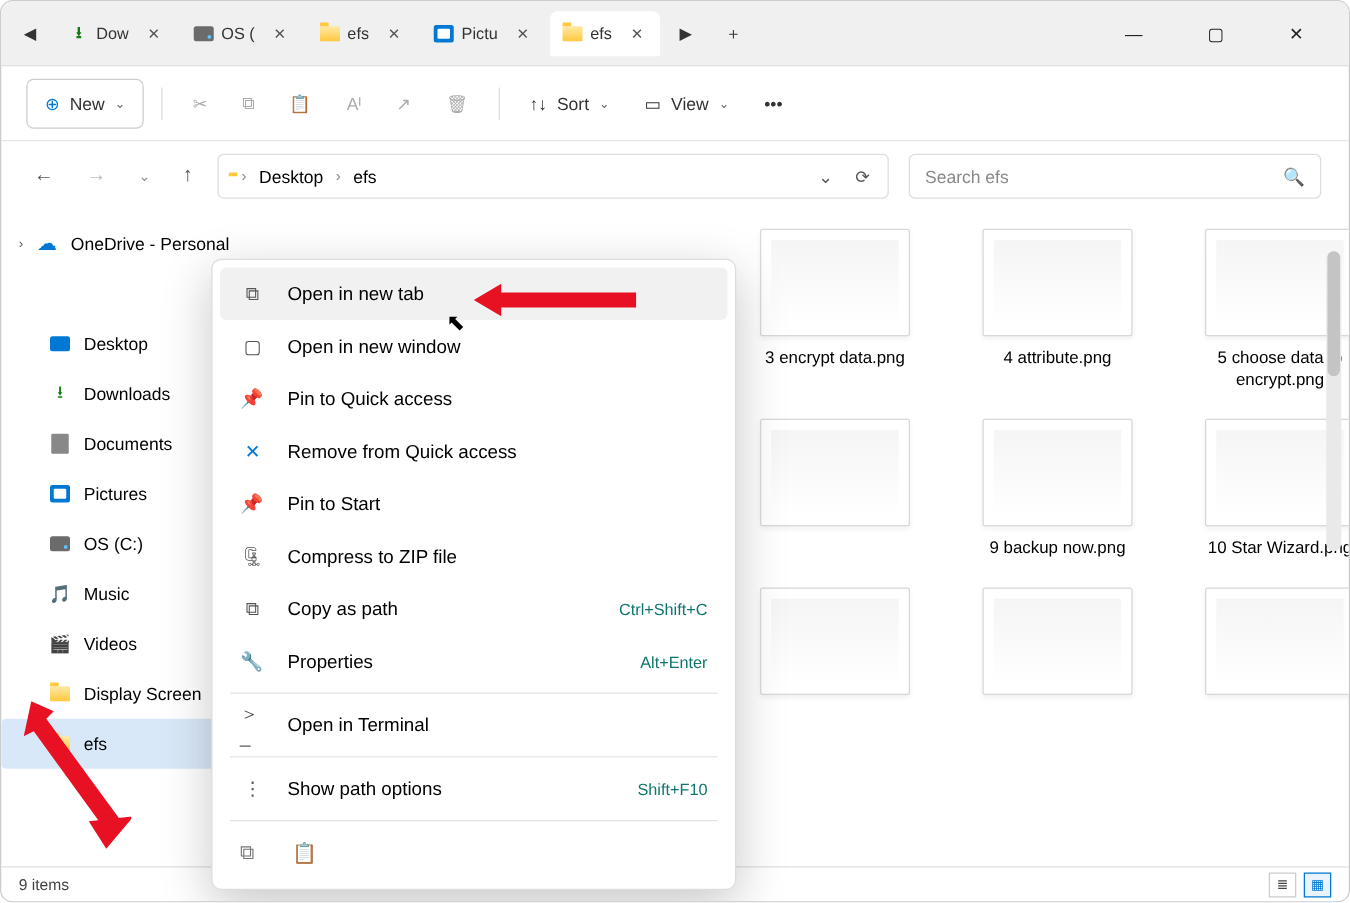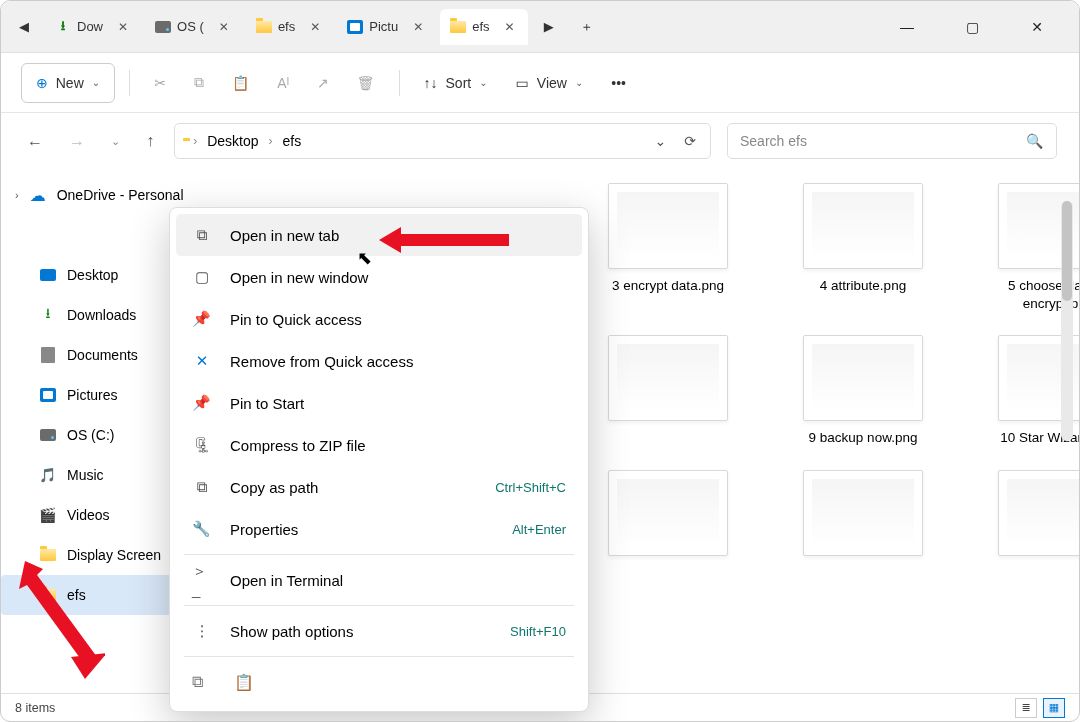--- a/index.html
+++ b/index.html
@@ -52,21 +52,21 @@
 .side-item.sel { background: #d9e8f8; border-radius: 4px;}
 .side-item .sico{width:18px;height:18px;display:inline-flex;align-items:center;justify-content:center;flex-shrink:0;}
 .cloud-ic{color:#0078d4;font-size:16px;}
 .desk-ic{width:16px;height:12px;background:#0078d4;border-radius:2px;}
 .dl2-ic{color:#107c10;}
 .doc-ic{width:14px;height:16px;background:#888;border-radius:1px;}
 .mus-ic{color:#d83b01;}
 .vid-ic{color:#5c2d91;}
 
 .content { flex: 1; padding: 14px 20px 10px 30px; overflow: hidden; position: relative; }
-.grid { display: grid; grid-template-columns: repeat(3, 150px); gap: 22px 45px; }
+.grid { display: grid; grid-template-columns: repeat(3, 150px); gap: 22px 28px; }
 .item { display: flex; flex-direction: column; align-items: center; gap: 8px; font-size: 13.5px; text-align: center; }
 .thumb { width: 120px; height: 86px; background: #fff; border: 1px solid #d8d8d8; border-radius: 2px; box-shadow: 0 2px 4px rgba(0,0,0,.06); position:relative;}
 .thumb::after{content:"";position:absolute;inset:8px;background:linear-gradient(#f5f5f5,#fff);}
 .label { max-width: 140px; line-height: 1.35; }
 .phantom-row{height:140px;}
 
 
 .ctx { position: absolute; left: 168px; top: 206px; width: 420px; background: #fff; border: 1px solid #ddd; border-radius: 8px; box-shadow: 0 12px 40px rgba(0,0,0,.22); padding: 6px; z-index: 50;}
 .ctx-item { height: 42px; display: flex; align-items: center; gap: 18px; padding: 0 16px; border-radius: 5px; font-size: 15px; }
 .ctx-item:hover, .ctx-item.hl { background: #f1f1f1; }
@@ -305,21 +305,21 @@
           </div>
       </div>
     </div>
 
     <div class="scrollbar">
         <div class="sbthumb"></div>
       </div>
   </div>
 
   <div class="status">
-    <span>8 items</span>
+    <span>9 items</span>
     <div class="view-toggles">
       <span class="vt">≣</span>
       <span class="vt active">▦</span>
     </div>
   </div>
 
   <div class="ctx">
     <div class="ctx-item hl">
       <span class="cico">⧉</span>
       <span>Open in new tab</span>

